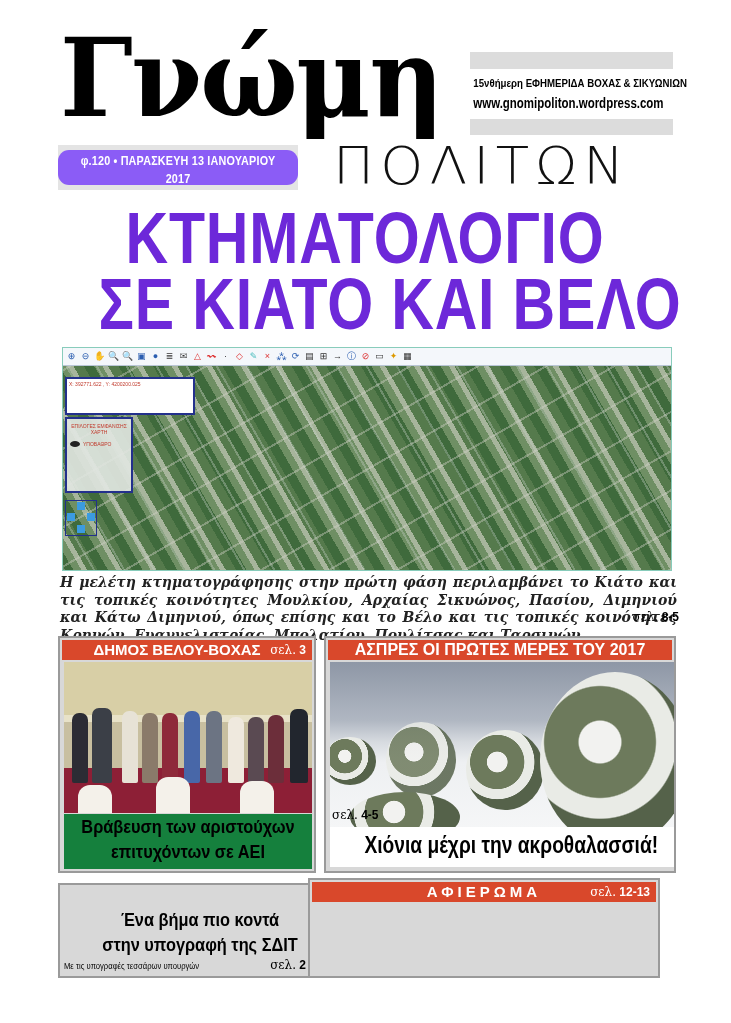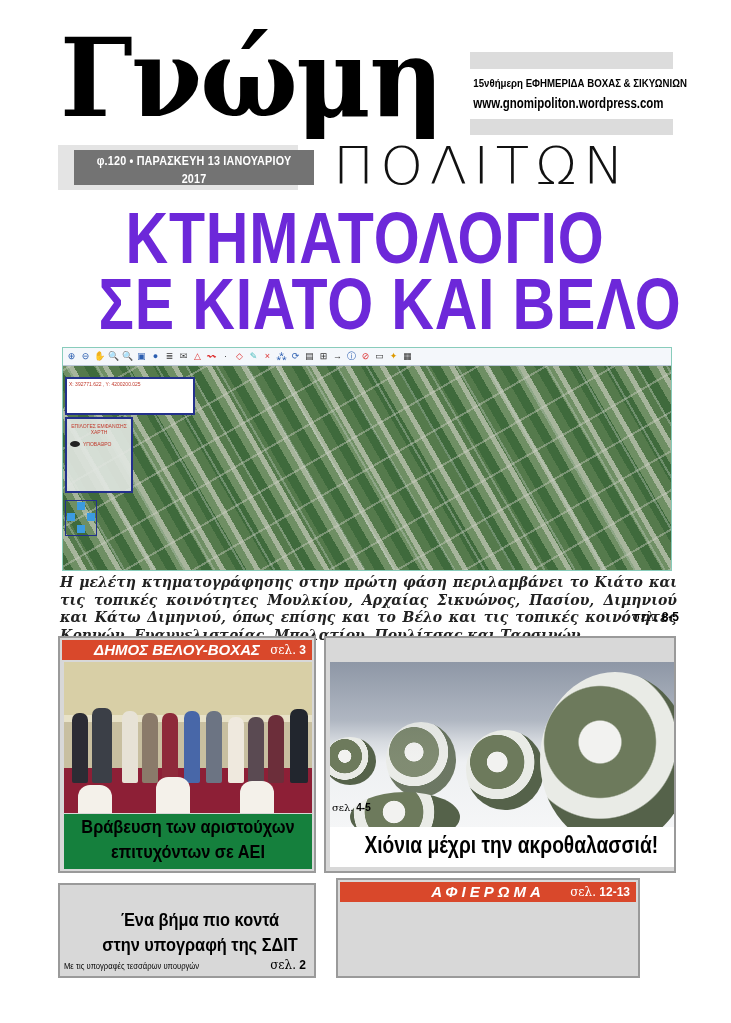--- a/index.html
+++ b/index.html
@@ -2,21 +2,21 @@
 <html><head>
 <meta charset="utf-8">
 <style>
   html, body { margin: 0; padding: 0; background: #ffffff; }
   body { width: 731px; height: 1023px; position: relative; overflow: hidden; font-family: "Liberation Sans", sans-serif; color: #000; }
 
   
   .mast-title { position: absolute; left: 60px; top: 18px; font-family: "DejaVu Serif", serif; font-weight: bold; font-size: 108px; line-height: 120px; letter-spacing: -2px; transform: scaleX(0.95); transform-origin: left top; }
   .mast-sub { position: absolute; left: 333px; top: 136px; font-family: "DejaVu Sans", sans-serif; font-weight: 200; font-size: 52px; line-height: 60px; letter-spacing: 6px; color: #111; transform: scaleX(1.05); transform-origin: left top; }
   .issue-box { position: absolute; left: 58px; top: 145px; width: 240px; height: 45px; background: #e4e4e4; }
-  .issue-inner { position: absolute; left: 16px; top: 5px; width: 240px; height: 35px; background: #737373; color: #fff; text-align: center; }
+  .issue-inner { position: absolute; left: 0; top: 5px; width: 240px; height: 35px; background: #8b5cf6; color: #fff; text-align: center; border-radius: 11px; }
   .issue-line1 { font-family: "Liberation Sans", sans-serif; font-weight: bold; font-size: 12px; line-height: 18px; padding-top: 2px; letter-spacing: 0.2px; transform: scaleX(0.9); }
   .issue-line2 { font-weight: bold; font-size: 9.5px; line-height: 12px; transform: scaleX(0.85); }
   .tag-box { position: absolute; left: 470px; top: 52px; width: 203px; height: 83px; background: #dcdcdc; }
   .tag-inner { position: absolute; left: 0; top: 17px; width: 203px; height: 50px; background: #fff; text-align: left; }
   .tag-line1 { font-weight: bold; font-size: 11.5px; line-height: 20px; padding-left: 4px; padding-top: 4px; transform: scaleX(0.84); transform-origin: left; white-space: nowrap; }
   .tag-line2 { font-weight: bold; font-size: 14px; line-height: 20px; padding-left: 4px; transform: scaleX(0.82); transform-origin: left; white-space: nowrap; }
 
   
   .headline { position: absolute; left: 40px; top: 205px; width: 650px; text-align: center; font-family: "Liberation Sans", sans-serif; font-weight: bold; color: #6d28d9; }
   .headline div { font-size: 72px; line-height: 66px; letter-spacing: 1px; transform: scaleX(0.82); white-space: nowrap; }
@@ -39,21 +39,21 @@
   .arrow.u { left: 11px; top: 1px; } .arrow.d { left: 11px; top: 24px; } .arrow.l { left: 1px; top: 12px; } .arrow.r { left: 21px; top: 12px; }
 
   
   .caption { position: absolute; left: 60px; top: 574px; width: 617px; font-family: "DejaVu Serif", serif; font-style: italic; font-weight: bold; font-size: 14px; line-height: 17.5px; text-align: justify; color: #222; }
   .caption-page { position: absolute; right: 52px; top: 610px; font-size: 12px; font-weight: bold; }
   .sel { font-family: "DejaVu Serif", serif; font-weight: normal; font-style: normal; }
 
   
   .box { position: absolute; background: #d8d8d8; border: 2px solid #9a9a9a; box-sizing: border-box; }
   .bar { position: absolute; left: 2px; right: 2px; top: 2px; background: #d9482b; color: #fff; font-weight: bold; white-space: nowrap; }
-  .bar-title { font-size: 15px; line-height: 20px; font-style: italic; }
+  .bar-title { font-size: 15px; line-height: 20px; }
   .bar-page { position: absolute; right: 6px; top: 0; font-size: 12px; line-height: 20px; }
   .white-panel { position: absolute; background: #fff; text-align: center; font-weight: bold; color: #000; }
 
   .photo-award { position: absolute; left: 4px; top: 24px; width: 248px; height: 151px; overflow: hidden;
     background: linear-gradient(180deg, #d8cfa6 0 35%, #e8e2c8 35% 40%, transparent 40%),
                 linear-gradient(180deg, transparent 0 70%, #8d1f36 70% 100%), #c8bfa0; }
   .person { position: absolute; bottom: 30px; width: 16px; height: 60px; border-radius: 7px 7px 2px 2px; }
   .chair { position: absolute; bottom: 0; width: 34px; height: 28px; background: #f4f1ea; border-radius: 12px 12px 0 0; }
 
   .photo-snow { position: absolute; left: 4px; top: 24px; width: 344px; height: 167px; overflow: hidden;
@@ -156,44 +156,47 @@
     <span class="chair" style="left:92px; height:36px;"></span>
     <span class="chair" style="left:176px; height:32px;"></span>
   </div>
   <div class="white-panel" style="left:4px; top:176px; width:248px; height:55px; background:#15803d;">
     <div style="font-size:19px; line-height:26px; transform:scaleX(0.86); white-space:nowrap;">Βράβευση των αριστούχων</div>
     <div style="font-size:19px; line-height:24px; transform:scaleX(0.86); white-space:nowrap;">επιτυχόντων σε ΑΕΙ</div>
   </div>
 </div>
 
 <div class="box" style="left:324px; top:636px; width:352px; height:237px;">
+  <div class="bar" style="height:20px; text-align:center;">
+    <span class="bar-title" style="font-size:16px;">ΑΣΠΡΕΣ ΟΙ ΠΡΩΤΕΣ ΜΕΡΕΣ ΤΟΥ 2017</span>
+  </div>
   <div class="photo-snow">
     <span class="tree" style="left:-6px; top:75px; width:52px; height:48px;"></span>
     <span class="tree" style="left:56px; top:60px; width:70px; height:75px; opacity:0.85;"></span>
     <span class="tree" style="left:136px; top:68px; width:78px; height:80px;"></span>
     <span class="tree" style="left:210px; top:10px; width:150px; height:175px;"></span>
     <span class="tree" style="left:20px; top:130px; width:110px; height:50px;"></span>
   </div>
-  <div style="position:absolute; left:6px; top:164px; font-size:10px; font-weight:bold;">
+  <div style="position:absolute; left:6px; top:170px; font-size:12px; font-weight:bold;">
     <span class="sel">σελ.</span> <span>4-5</span>
   </div>
   <div class="white-panel" style="left:4px; top:189px; width:344px; height:40px;">
     <div style="font-size:24px; line-height:36px; transform:scaleX(0.8); white-space:nowrap;">Χιόνια μέχρι την ακροθαλασσιά!</div>
   </div>
 </div>
 
 <div class="box" style="left:58px; top:883px; width:258px; height:95px;">
   <div style="position:absolute; left:0; top:22px; width:280px; text-align:center; font-weight:bold;">
     <div style="font-size:19px; line-height:26px; transform:scaleX(0.86); white-space:nowrap;">Ένα βήμα πιο κοντά</div>
     <div style="font-size:19px; line-height:24px; transform:scaleX(0.86); white-space:nowrap;">στην υπογραφή της ΣΔΙΤ</div>
   </div>
   <div style="position:absolute; left:4px; top:76px; font-size:8.5px; transform:scaleX(0.9); transform-origin:left; white-space:nowrap;">Με τις υπογραφές τεσσάρων υπουργών</div>
   <div style="position:absolute; right:8px; top:73px; font-size:12px; font-weight:bold;">
     <span class="sel">σελ.</span> <span>2</span>
   </div>
 </div>
 
-<div class="box" style="left:336px; top:878px; width:304px; height:100px;">
+<div class="box" style="left:308px; top:878px; width:352px; height:100px;">
   <div class="bar" style="height:20px; text-align:center;">
     <span class="bar-title" style="letter-spacing:4px;">ΑΦΙΕΡΩΜΑ</span>
     <span class="bar-page"><span class="sel">σελ.</span> <span>12-13</span></span>
   </div>
 </div>
 
 </body></html>

